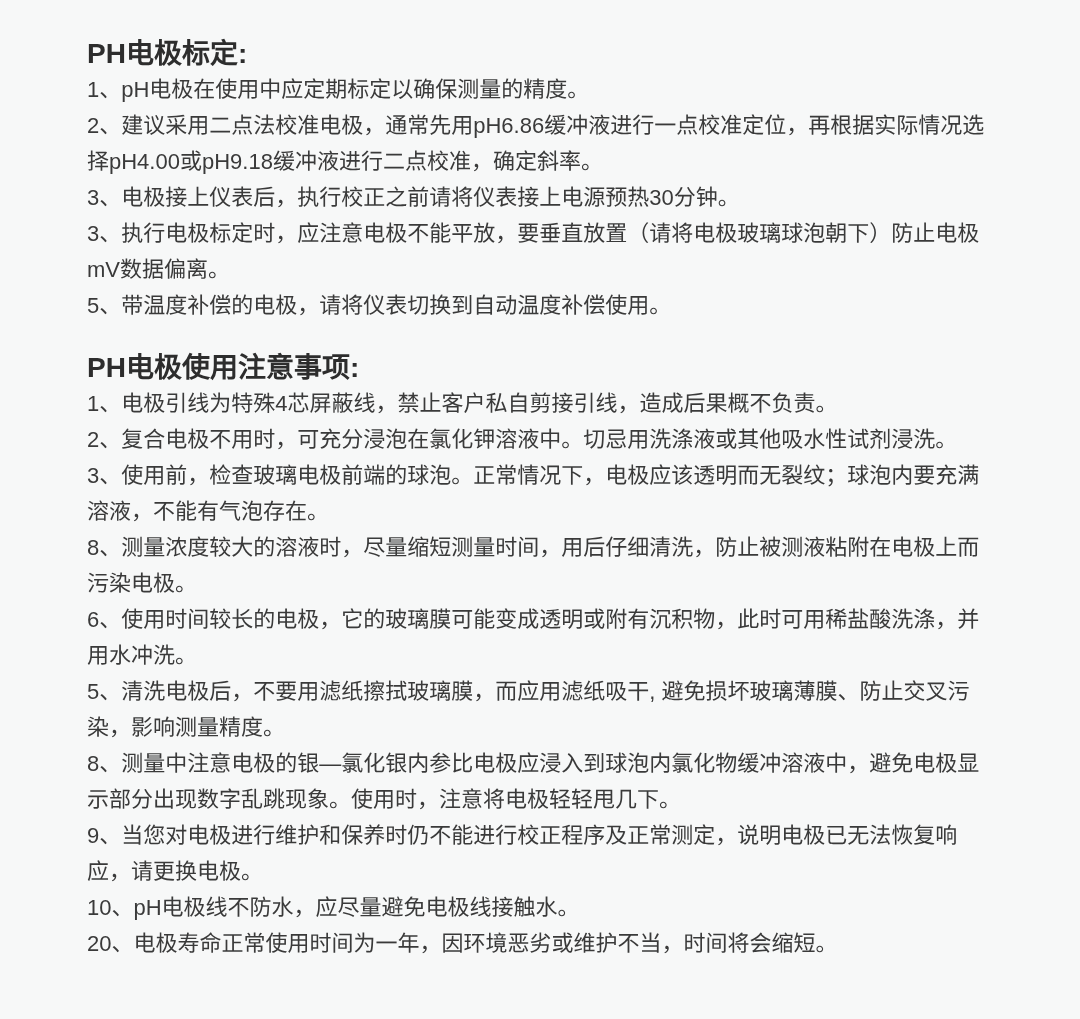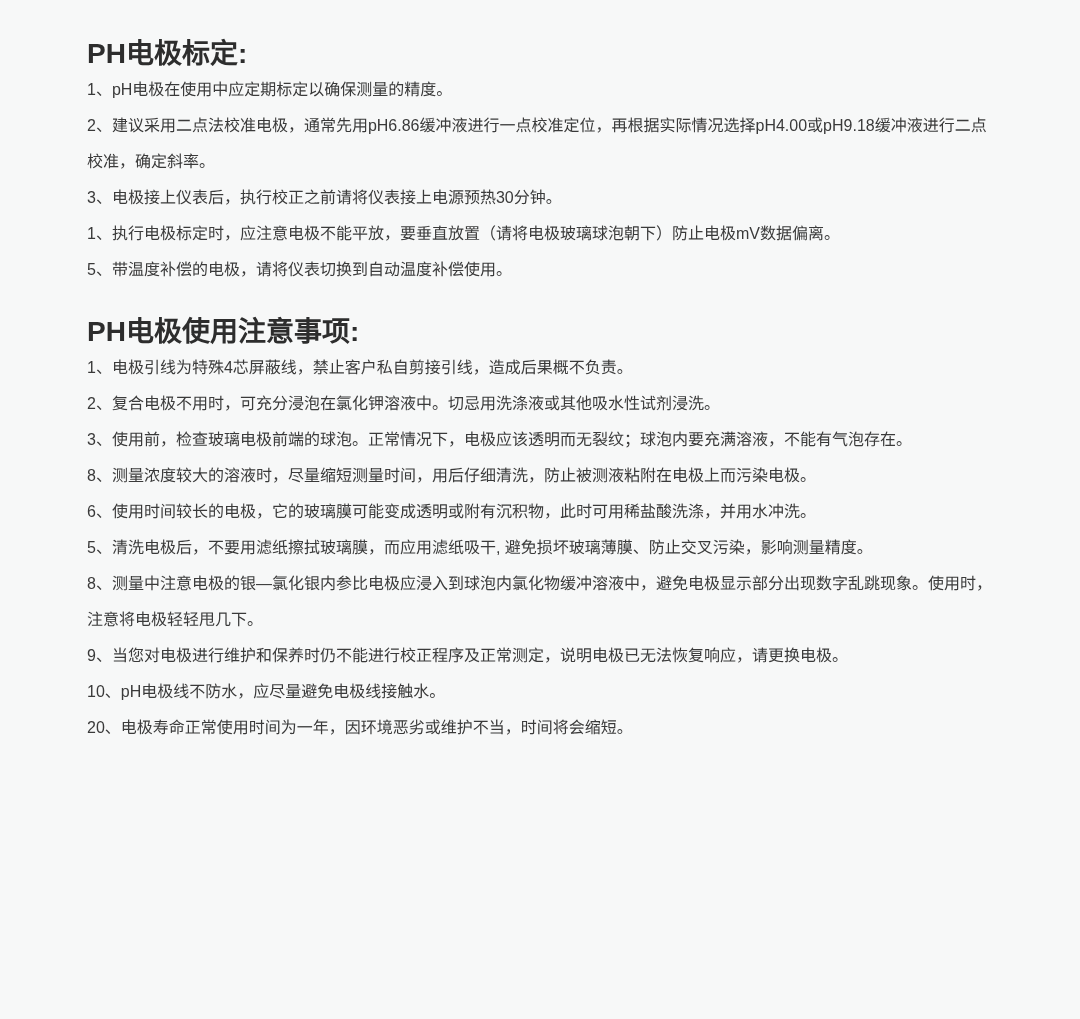--- a/index.html
+++ b/index.html
@@ -26,40 +26,40 @@
     font-size: 28px;
     line-height: 36px;
     font-weight: 700;
     color: #2d2d2d;
     margin: 0;
   }
   .section + .section .section-heading {
     margin-top: 26px;
   }
   .item {
-    font-size: 16px;
+    font-size: 22px;
     line-height: 36px;
     font-weight: 400;
     margin: 0;
     color: #3a3a3a;
     word-break: break-all;
     overflow-wrap: anywhere;
   }
 </style>
 </head>
 <body>
 
 <div class="doc">
 
   <div class="section">
     <h2 class="section-heading">PH电极标定:</h2>
     <p class="item">1、pH电极在使用中应定期标定以确保测量的精度。</p>
     <p class="item">2、建议采用二点法校准电极，通常先用pH6.86缓冲液进行一点校准定位，再根据实际情况选择pH4.00或pH9.18缓冲液进行二点校准，确定斜率。</p>
     <p class="item">3、电极接上仪表后，执行校正之前请将仪表接上电源预热30分钟。</p>
-    <p class="item">1、执行电极标定时，应注意电极不能平放，要垂直放置（请将电极玻璃球泡朝下）防止电极mV数据偏离。</p>
+    <p class="item">3、执行电极标定时，应注意电极不能平放，要垂直放置（请将电极玻璃球泡朝下）防止电极mV数据偏离。</p>
     <p class="item">5、带温度补偿的电极，请将仪表切换到自动温度补偿使用。</p>
   </div>
 
   <div class="section">
     <h2 class="section-heading">PH电极使用注意事项:</h2>
     <p class="item">1、电极引线为特殊4芯屏蔽线，禁止客户私自剪接引线，造成后果概不负责。</p>
     <p class="item">2、复合电极不用时，可充分浸泡在氯化钾溶液中。切忌用洗涤液或其他吸水性试剂浸洗。</p>
     <p class="item">3、使用前，检查玻璃电极前端的球泡。正常情况下，电极应该透明而无裂纹；球泡内要充满溶液，不能有气泡存在。</p>
     <p class="item">8、测量浓度较大的溶液时，尽量缩短测量时间，用后仔细清洗，防止被测液粘附在电极上而污染电极。</p>
     <p class="item">6、使用时间较长的电极，它的玻璃膜可能变成透明或附有沉积物，此时可用稀盐酸洗涤，并用水冲洗。</p>

